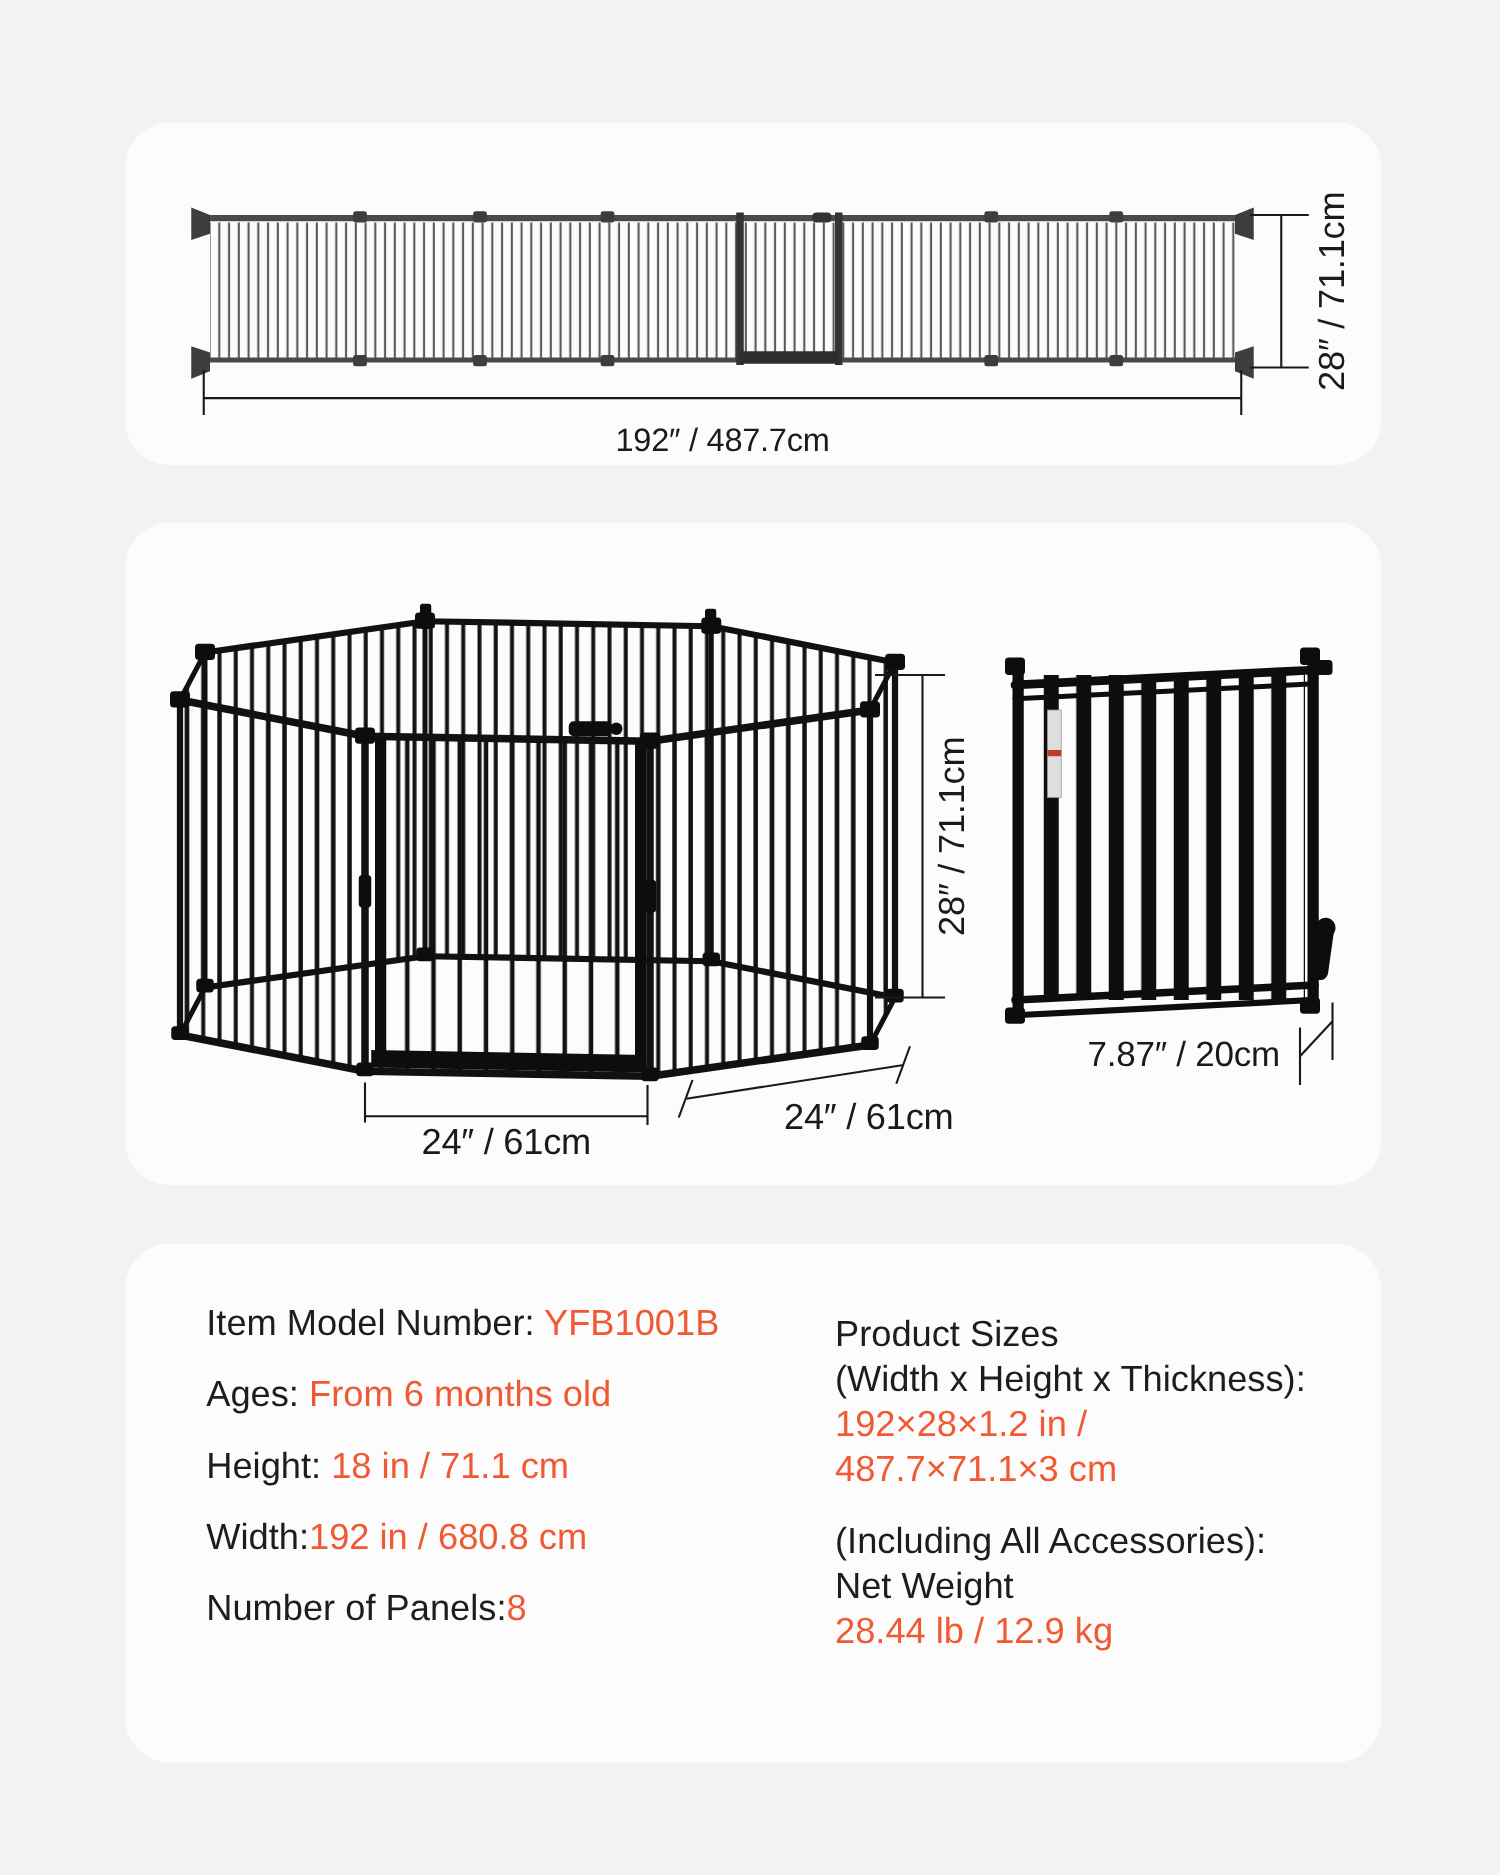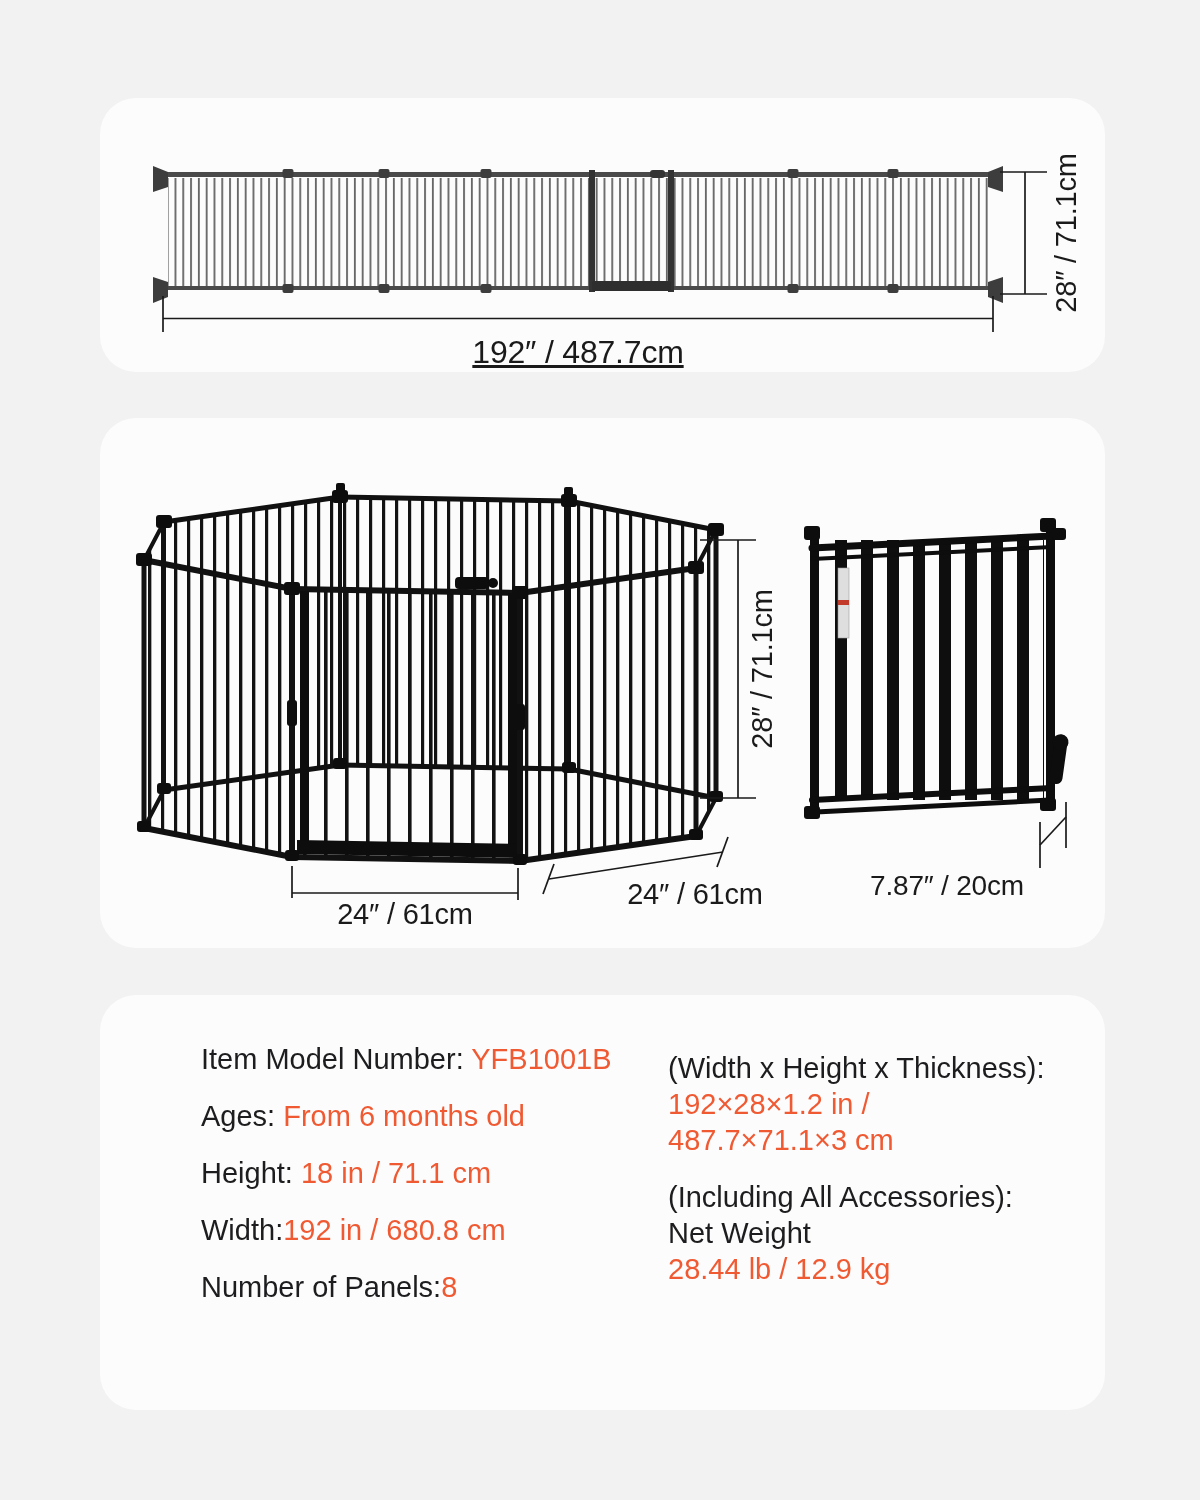--- a/index.html
+++ b/index.html
@@ -8,29 +8,29 @@
   .card{position:absolute;background:#FCFCFC;border-radius:36px;}
   .card1{left:100px;top:98px;width:1005px;height:274px;}
   .card2{left:100px;top:418px;width:1005px;height:530px;}
   .card3{left:100px;top:995px;width:1005px;height:415px;}
   svg.draw{position:absolute;display:block;}
   .svg1{left:100px;top:98px;width:1005px;height:274px;}
   .svg2{left:100px;top:418px;width:1005px;height:530px;}
   .dim-label{position:absolute;color:#1A1A1A;text-align:center;white-space:nowrap;
              font-size:29px;line-height:36px;letter-spacing:-0.2px;}
   .rot{transform:rotate(-90deg);transform-origin:center center;}
-  .fence-w{left:278px;top:334px;width:600px;font-size:32px;text-decoration:underline;}
+  .fence-w{left:278px;top:334px;width:600px;font-size:26px;}
   .fence-h{left:916px;top:215px;width:300px;height:36px;}
   .pen-h{left:612px;top:651px;width:300px;height:36px;}
   .pen-front{left:255px;top:896px;width:300px;}
   .pen-side{left:545px;top:876px;width:300px;}
-  .stack-t{left:797px;top:868px;width:300px;font-size:28px;}
+  .stack-t{left:797px;top:826px;width:300px;font-size:28px;}
   
   .spec-left{position:absolute;left:165px;top:1044px;display:flex;flex-direction:column;gap:27px;}
-  .spec-row{font-size:29px;line-height:30px;white-space:pre;margin-left:36px;}
+  .spec-row{font-size:29px;line-height:30px;white-space:pre;}
   .spec-right{position:absolute;left:668px;top:1050px;}
   .spec-block{font-size:29px;line-height:36px;}
   .spec-block + .spec-block{margin-top:21px;}
   .orange{color:#F05A33;}
 </style>
 </head>
 <body>
 
 <div class="page">
 
@@ -230,20 +230,21 @@
   <div class="spec-left">
     <div class="spec-row"><span>Item Model Number: </span><span class="orange">YFB1001B</span></div>
     <div class="spec-row"><span>Ages: </span><span class="orange">From 6 months old</span></div>
     <div class="spec-row"><span>Height: </span><span class="orange">18 in / 71.1 cm</span></div>
     <div class="spec-row"><span>Width:</span><span class="orange">192 in / 680.8 cm</span></div>
     <div class="spec-row"><span>Number of Panels:</span><span class="orange">8</span></div>
   </div>
 
   <div class="spec-right">
     <div class="spec-block">
+      <div>Product Sizes</div>
       <div>(Width x Height x Thickness):</div>
       <div class="orange">192×28×1.2 in /</div>
       <div class="orange">487.7×71.1×3 cm</div>
     </div>
     <div class="spec-block">
       <div>(Including All Accessories):</div>
       <div>Net Weight</div>
       <div class="orange">28.44 lb / 12.9 kg</div>
     </div>
   </div>

